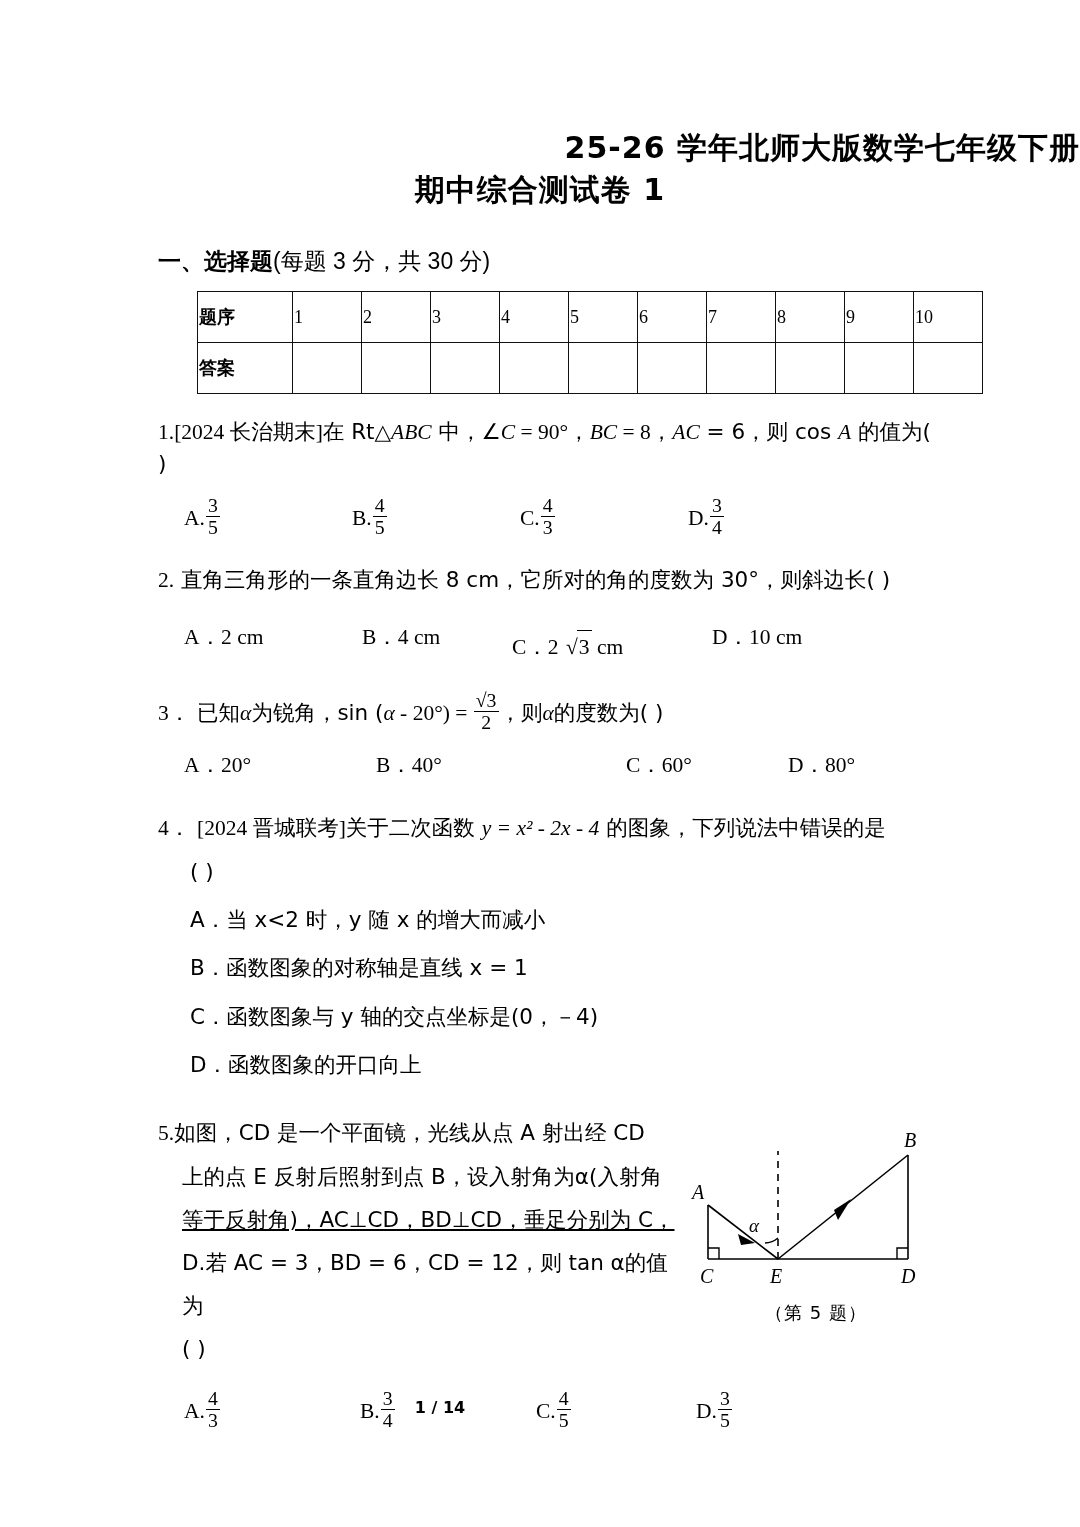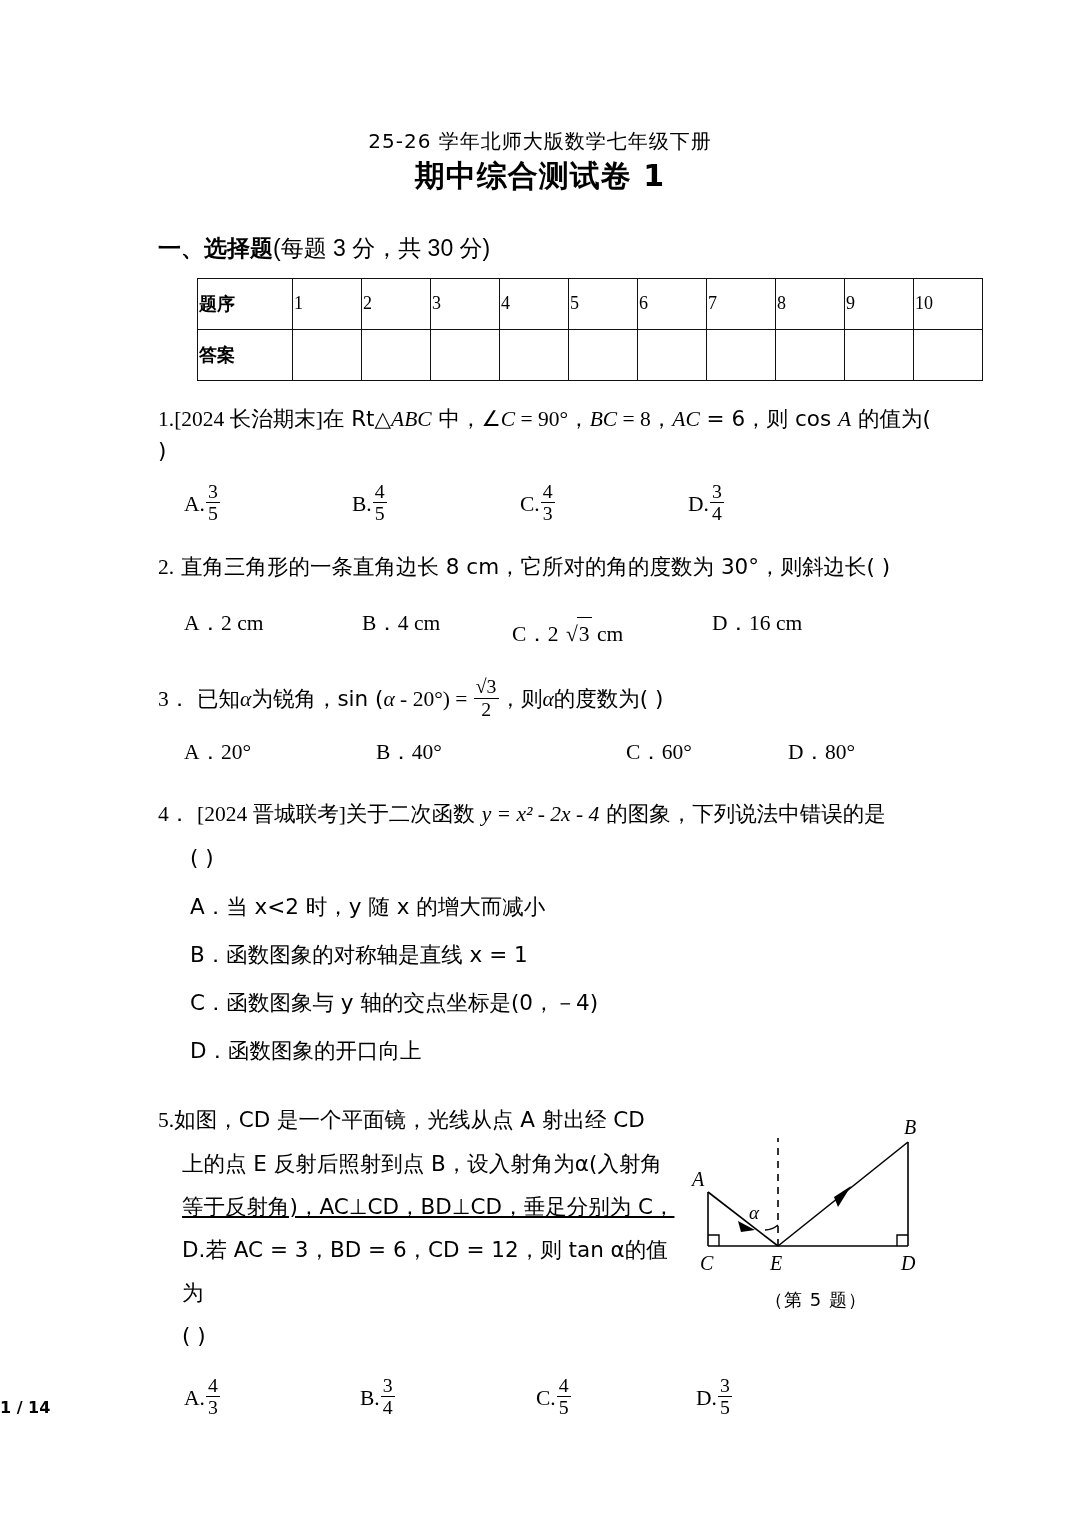--- a/index.html
+++ b/index.html
@@ -22,24 +22,25 @@
     height: 1527px;
   }
 
   
   .title-block {
     text-align: center;
     margin-top: 128px;
   }
   .title-line-1 {
     font-family: "DejaVu Sans", "Liberation Sans", sans-serif;
-    font-weight: 400;
-    font-size: 20px;
+    font-weight: 700;
+    font-size: 30px;
     letter-spacing: 1px;
     line-height: 1.35;
+    text-align: right;
   }
   .title-line-2 {
     font-family: "DejaVu Sans", "Liberation Sans", sans-serif;
     font-weight: 700;
     font-size: 30px;
     letter-spacing: 1px;
     line-height: 1.35;
     margin-top: 1px;
   }
 
@@ -175,20 +176,21 @@
     font-family: "DejaVu Sans", "Liberation Sans", sans-serif;
     letter-spacing: 1px;
   }
 
   
   .footer {
     position: absolute;
     left: 0;
     top: 1398px;
     width: 880px;
+    text-align: center;
     font-family: "DejaVu Sans", "Liberation Sans", sans-serif;
     font-weight: 700;
     font-size: 16px;
   }
 </style>
 </head>
 <body>
 
 <div class="page">
 
@@ -238,21 +240,21 @@
     <span class="stem"><span class="mathup">1.</span><span class="mathup">[2024 长治期末]</span><span>在 Rt△</span><span class="mathit">ABC</span><span> 中，∠</span><span class="mathit">C</span><span class="mathup"> = 90°，</span><span class="mathit">BC</span><span class="mathup"> = 8，</span><span class="mathit">AC</span><span> = 6，则 cos </span><span class="mathit">A</span><span> 的值为(      )</span></span>
 
     <span class="opts opts-rowA">
       <span class="opt"><span>A.</span><span class="frac"><span class="num">3</span><span class="den">5</span></span></span><span class="opt"><span>B.</span><span class="frac"><span class="num">4</span><span class="den">5</span></span></span><span class="opt"><span>C.</span><span class="frac"><span class="num">4</span><span class="den">3</span></span></span><span class="opt"><span>D.</span><span class="frac"><span class="num">3</span><span class="den">4</span></span></span>
     </span>
   </div>
 
   <div class="q q-block">
     <span class="stem"><span class="mathup">2.</span> <span>直角三角形的一条直角边长 8 cm，它所对的角的度数为 30°，则斜边长(      )</span></span>
     <span class="opts">
-      <span class="opt" style="width:178px;"><span>A．</span><span>2 cm</span></span><span class="opt" style="width:150px;"><span>B．</span><span>4 cm</span></span><span class="opt" style="width:200px;margin-top:20px;"><span>C．</span><span>2</span> <span class="sqrt"><span class="sign">√</span><span class="radicand">3</span></span> <span>cm</span></span><span class="opt"><span>D．</span><span>16 cm</span></span>
+      <span class="opt" style="width:178px;"><span>A．</span><span>2 cm</span></span><span class="opt" style="width:150px;"><span>B．</span><span>4 cm</span></span><span class="opt" style="width:200px;margin-top:20px;"><span>C．</span><span>2</span> <span class="sqrt"><span class="sign">√</span><span class="radicand">3</span></span> <span>cm</span></span><span class="opt"><span>D．</span><span>10 cm</span></span>
     </span>
   </div>
 
   <div class="q q-block">
     <span class="stem"><span class="mathup">3．</span> <span>已知</span><span class="mathit">α</span><span>为锐角，sin (</span><span class="mathit">α</span><span class="mathup"> - 20°) = </span><span class="frac"><span class="num">√3</span><span class="den">2</span></span><span>，则</span><span class="mathit">α</span><span>的度数为(      )</span></span>
     <span class="opts">
       <span class="opt" style="width:192px;"><span>A．</span><span>20°</span></span><span class="opt" style="width:250px;"><span>B．</span><span>40°</span></span><span class="opt" style="width:162px;"><span>C．</span><span>60°</span></span><span class="opt"><span>D．</span><span>80°</span></span>
     </span>
   </div>
 

